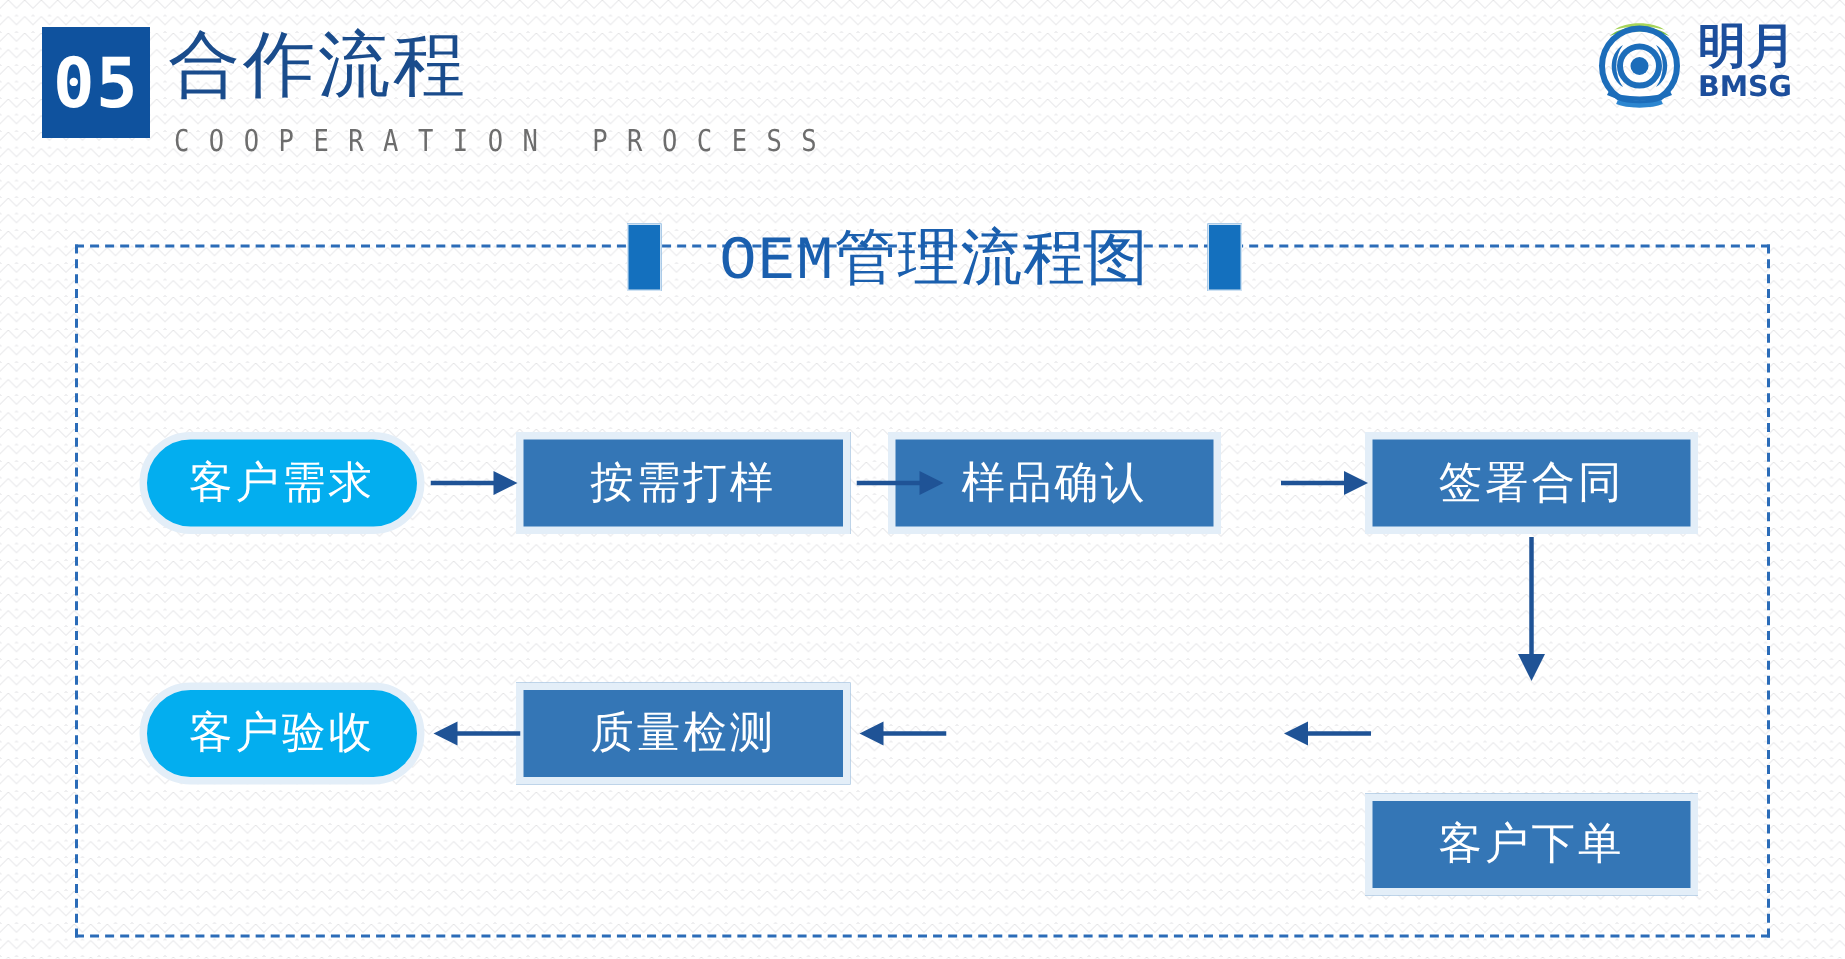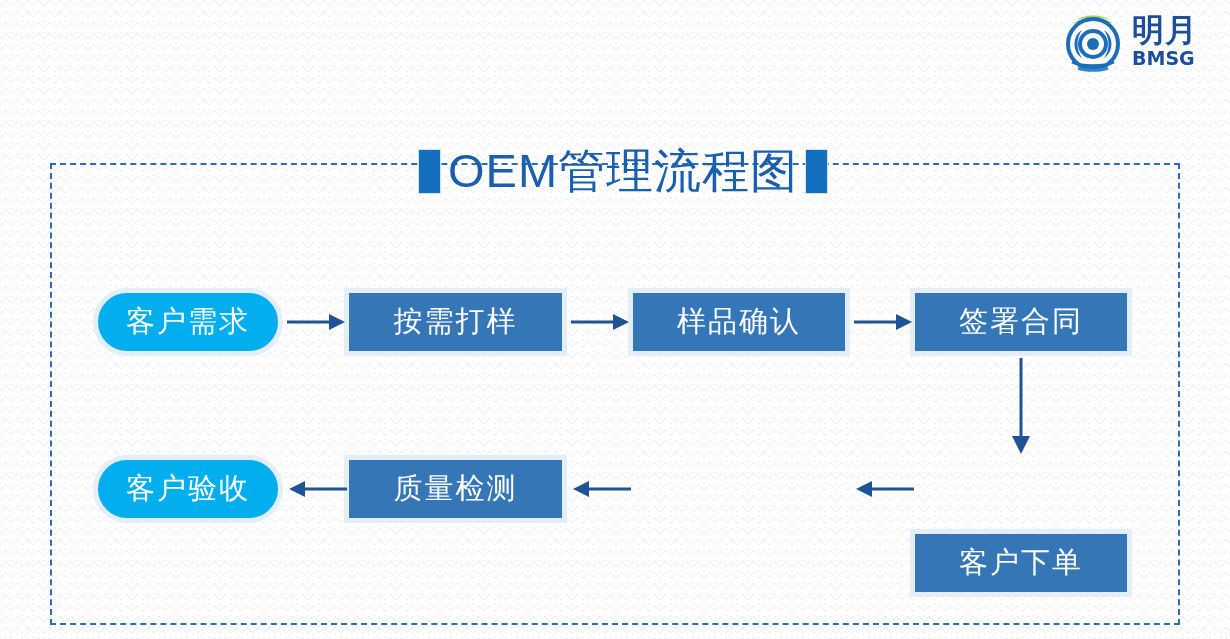--- a/index.html
+++ b/index.html
@@ -125,22 +125,22 @@
     width: 23px;
     height: 45px;
     background: #1470BE;
     border: 1px solid #cfe2f3;
     box-sizing: border-box;
     flex: 0 0 auto;
   }
   .diagram-title {
     flex: 1 1 auto;
     text-align: center;
-    font-family: Liberation Sans, sans-serif;
-    font-size: 47px;
+    font-family: Liberation Mono, monospace;
+    font-size: 41px;
     color: #1A5FAE;
     letter-spacing: 1px;
     white-space: nowrap;
   }
 
   
   .node {
     position: absolute;
     display: flex;
     align-items: center;
@@ -160,21 +160,21 @@
   .node.pill {
     background: #03AEEF;
     border: 5px solid #E3EEF8;
     height: 68px;
     border-radius: 36px;
   }
 
   
   .n-r1c1 { left: 93px;  top: 288px; width: 190px; }
   .n-r1c2 { left: 344px; top: 288px; width: 223px; }
-  .n-r1c3 { left: 628px; top: 288px; width: 222px; }
+  .n-r1c3 { left: 592px; top: 288px; width: 222px; }
   .n-r1c4 { left: 910px; top: 288px; width: 222px; }
   
   .n-r2c1 { left: 93px;  top: 455px; width: 190px; }
   .n-r2c2 { left: 344px; top: 455px; width: 223px; }
   .n-r2c3 { left: 628px; top: 455px; width: 222px; }
   .n-r2c4 { left: 910px; top: 481px; width: 222px; margin-top: 48px; }
 
   
   .arrow {
     position: absolute;
@@ -187,20 +187,28 @@
   .a-down { left: 1008px; top: 358px; }
   .a-r2-1 { left: 854px; top: 477px; }
   .a-r2-2 { left: 571px; top: 477px; }
   .a-r2-3 { left: 287px; top: 477px; }
 </style>
 </head>
 <body>
 
 <div class="slide">
 
+  <div class="header">
+
+    <div class="num-badge">05</div>
+
+    <div class="header-cn">合作流程</div>
+
+    <div class="header-en">COOPERATION PROCESS</div>
+  </div>
 
   <div class="logo">
     <div class="logo-mark">
       <svg viewBox="0 0 66 64" width="66" height="64" aria-hidden="true">
 
         <path d="M13 14 C22 6, 44 6, 53 14 C44 10, 22 10, 13 14 Z" fill="#7AC143"></path>
         <path d="M16 10 C24 4, 42 4, 50 10 C42 7, 24 7, 16 10 Z" fill="#A6D45A"></path>
 
         <circle cx="33" cy="34" r="25" fill="none" stroke="#1C6DBA" stroke-width="4"></circle>
 

